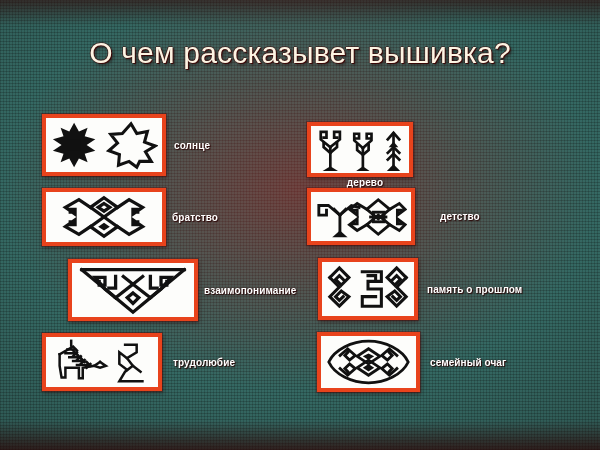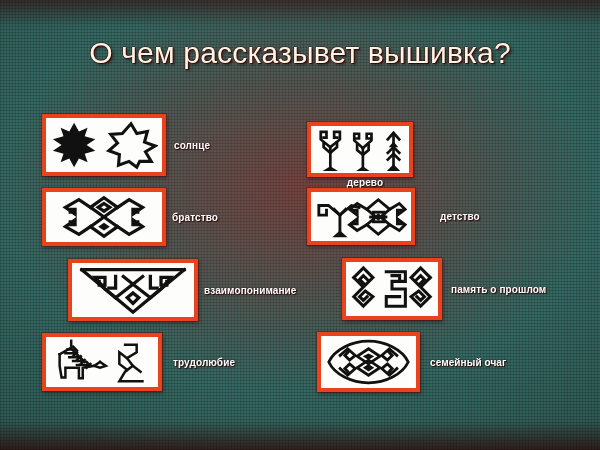--- a/index.html
+++ b/index.html
@@ -109,21 +109,21 @@
 
   
   #item-tree            { left: 307px; top: 122px; flex-direction: column; }
   #item-tree .frame     { width: 106px; height: 55px; }
   #item-tree .label     { margin-left: 10px; }
 
   #item-childhood        { left: 307px; top: 188px; gap: 16px; }
   #item-childhood .frame { width: 108px; height: 57px; }
   #item-childhood .label { margin-left: 9px; }
 
-  #item-memory        { left: 318px; top: 258px; margin-left: 24px; }
+  #item-memory        { left: 318px; top: 258px; }
   #item-memory .frame { width: 100px; height: 62px; }
   #item-memory .label { margin-left: 9px; }
 
   #item-hearth        { left: 317px; top: 332px; }
   #item-hearth .frame { width: 103px; height: 60px; }
   #item-hearth .label { margin-left: 10px; }
 </style>
 </head>
 <body>
 

